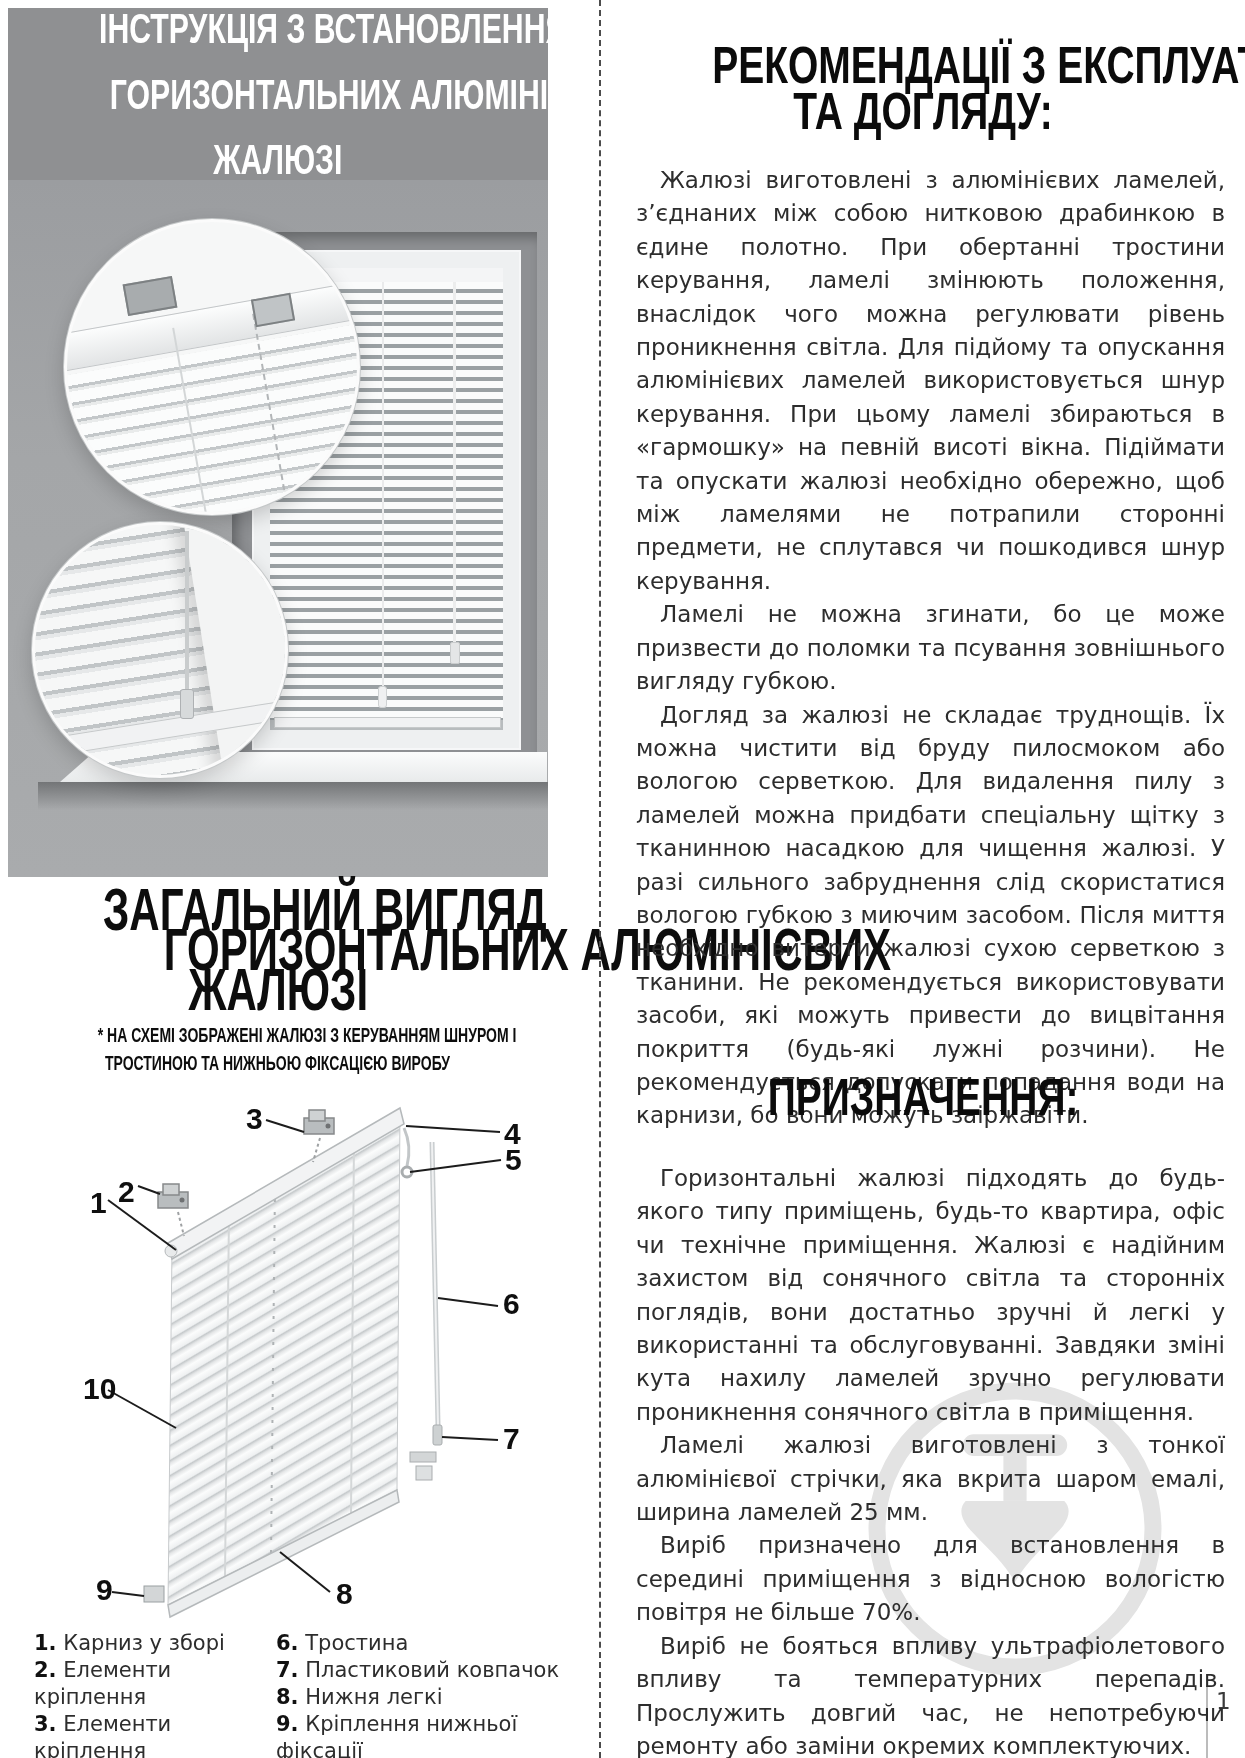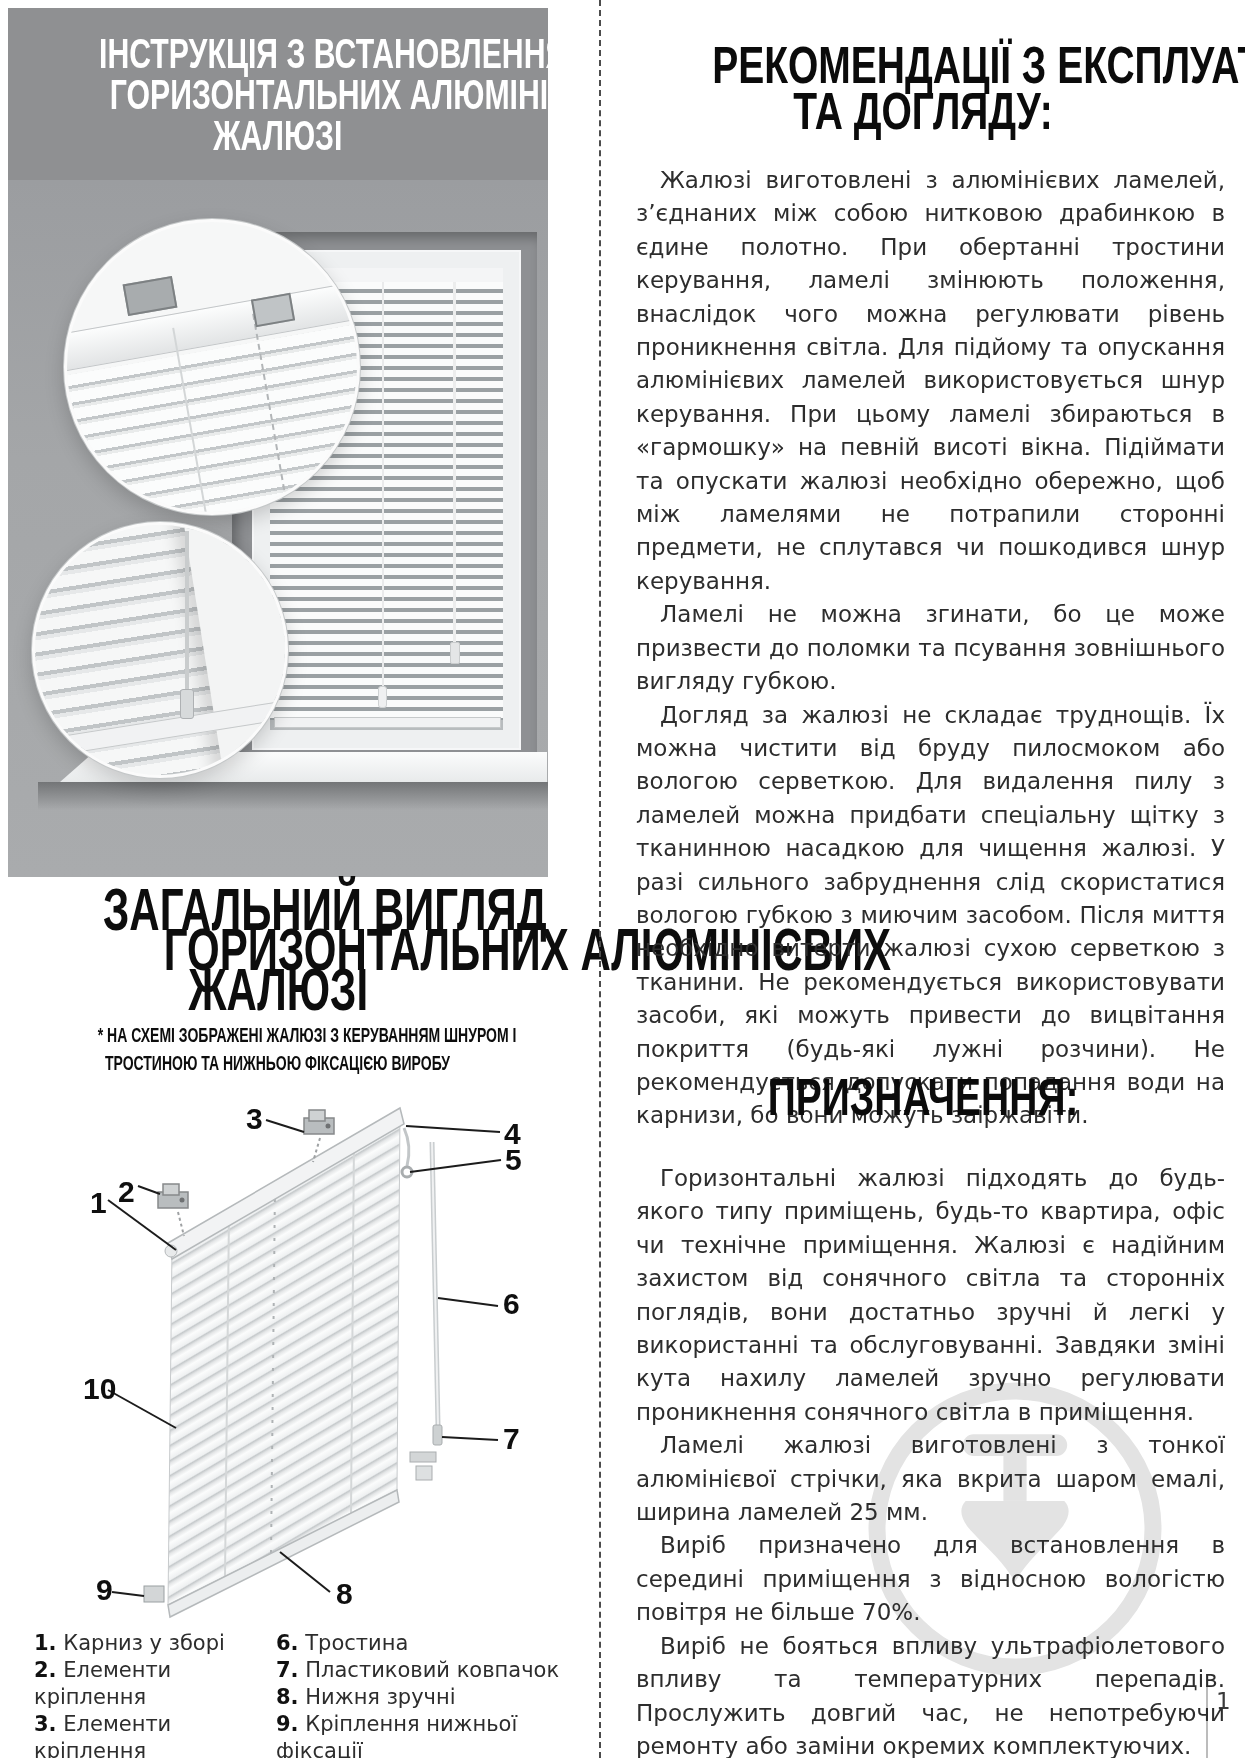--- a/index.html
+++ b/index.html
@@ -2,21 +2,21 @@
 <html><head>
 <meta charset="utf-8">
 <style>
   html,body{margin:0;padding:0;background:#ffffff;}
   .page{position:relative;width:1245px;height:1758px;background:#ffffff;overflow:hidden;
         font-family:"DejaVu Sans",sans-serif;color:#2d2d2d;}
   .cond{display:inline-block;transform:scaleX(0.74);transform-origin:50% 50%;white-space:nowrap;}
 
   
   .header-box{position:absolute;left:8px;top:8px;width:540px;height:172px;background:#8f9092;
-              display:flex;flex-direction:column;justify-content:center;}
+              display:flex;flex-direction:column;justify-content:space-between;}
   .header-line{text-align:center;color:#ffffff;font-family:"Liberation Sans",sans-serif;
                font-weight:bold;font-size:42px;line-height:41px;}
   .header-line .cond{transform:scaleX(0.72);}
 
   .illustration{position:absolute;left:8px;top:180px;width:540px;height:697px;overflow:hidden;
                 background:linear-gradient(180deg,#9b9da0 0%,#a4a6a8 40%,#a9abad 100%);}
   .recess{position:absolute;left:224px;top:52px;width:305px;height:538px;background:#8e9093;
           box-shadow:inset 5px 6px 12px rgba(0,0,0,.28);}
   .frame{position:absolute;left:244px;top:70px;width:269px;height:500px;background:#eef0f1;
          box-shadow:inset 0 0 0 2px #f6f7f8;}
@@ -242,21 +242,21 @@
 
   <div class="legend legend-col1">
     <div><b>1.</b> <span>Карниз у зборі</span></div>
     <div><b>2.</b> <span>Елементи кріплення</span></div>
     <div><b>3.</b> <span>Елементи кріплення</span></div>
 
   </div>
   <div class="legend legend-col2">
     <div><b>6.</b> <span>Тростина</span></div>
     <div><b>7.</b> <span>Пластиковий ковпачок</span></div>
-    <div><b>8.</b> <span>Нижня зручні</span></div>
+    <div><b>8.</b> <span>Нижня легкі</span></div>
     <div><b>9.</b> <span>Кріплення нижньої фіксації</span></div>
 
   </div>
 
   <div class="separator"></div>
   <div class="page-num-line"></div>
   <div class="page-num">1</div>
 
   <div class="rt-title care-title">
     <div><span class="cond">РЕКОМЕНДАЦІЇ З ЕКСПЛУАТАЦІЇ</span></div>

